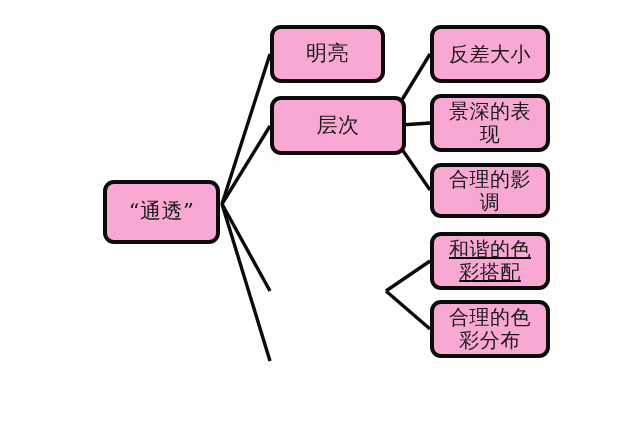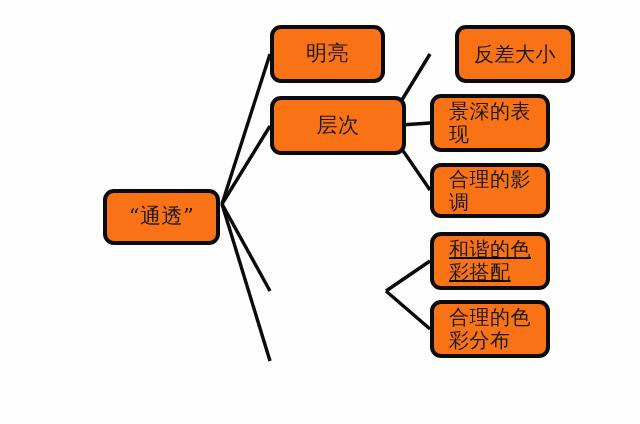--- a/index.html
+++ b/index.html
@@ -23,27 +23,27 @@
     position: absolute;
     left: 0;
     top: 0;
     width: 640px;
     height: 424px;
     pointer-events: none;
   }
   .node {
     position: absolute;
     box-sizing: border-box;
-    background: #f97316;
+    background: #f9a8d4;
     border: 4px solid #0b0b0b;
     border-radius: 11px;
     display: flex;
     align-items: center;
     justify-content: center;
-    text-align: left;
+    text-align: center;
     z-index: 2;
   }
   .node-label {
     display: block;
     color: #1a1a1a;
     line-height: 1.14;
     letter-spacing: 0.5px;
     white-space: pre-line;
     font-family: "DejaVu Serif", "Liberation Serif", serif;
   }
@@ -67,32 +67,32 @@
       <line x1="222" y1="204" x2="270" y2="126" stroke="#0b0b0b" stroke-width="3.4" stroke-linecap="butt"></line>
       <line x1="222" y1="204" x2="270" y2="291" stroke="#0b0b0b" stroke-width="3.4" stroke-linecap="butt"></line>
       <line x1="222" y1="204" x2="270" y2="361" stroke="#0b0b0b" stroke-width="3.4" stroke-linecap="butt"></line>
       <line x1="386" y1="126" x2="430" y2="54" stroke="#0b0b0b" stroke-width="3.4" stroke-linecap="butt"></line>
       <line x1="386" y1="126" x2="430" y2="123" stroke="#0b0b0b" stroke-width="3.4" stroke-linecap="butt"></line>
       <line x1="386" y1="126" x2="430" y2="190" stroke="#0b0b0b" stroke-width="3.4" stroke-linecap="butt"></line>
       <line x1="386" y1="291" x2="430" y2="261" stroke="#0b0b0b" stroke-width="3.4" stroke-linecap="butt"></line>
       <line x1="386" y1="291" x2="430" y2="329" stroke="#0b0b0b" stroke-width="3.4" stroke-linecap="butt"></line>
     </svg>
 
-  <div class="node lvl-root" style="left: 103px; top: 180px; width: 117px; height: 56px; margin-top: 9px;">
+  <div class="node lvl-root" style="left: 103px; top: 180px; width: 117px; height: 64px;">
     <span class="node-label">“通透”</span>
   </div>
 
   <div class="node lvl-2" style="left: 270px; top: 25px; width: 115px; height: 58px;">
     <span class="node-label">明亮</span>
   </div>
   <div class="node lvl-2" style="left: 270px; top: 96px; width: 136px; height: 59px;">
     <span class="node-label">层次</span>
   </div>
 
-  <div class="node lvl-3" style="left: 430px; top: 25px; width: 120px; height: 58px; margin-left: 25px;">
+  <div class="node lvl-3" style="left: 430px; top: 25px; width: 120px; height: 58px;">
     <span class="node-label">反差大小</span>
   </div>
   <div class="node lvl-3" style="left: 430px; top: 94px; width: 120px; height: 58px;">
     <span class="node-label">景深的表
 现</span>
   </div>
   <div class="node lvl-3" style="left: 430px; top: 163px; width: 120px; height: 55px;">
     <span class="node-label">合理的影
 调</span>
   </div>

